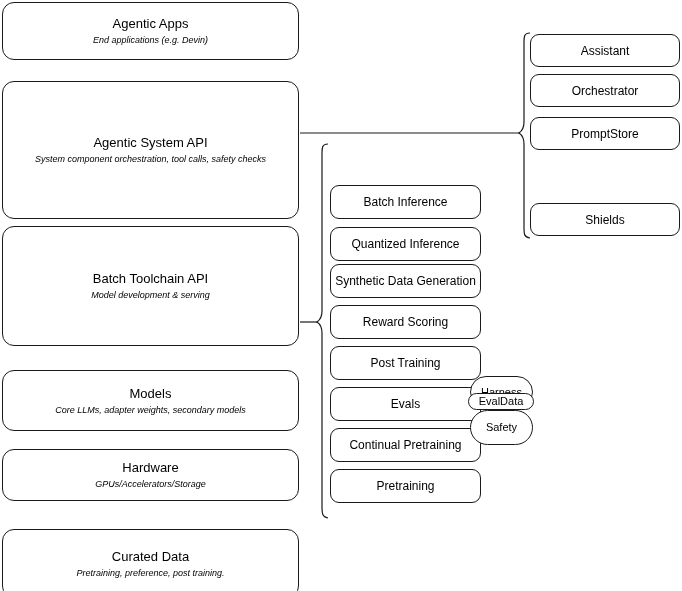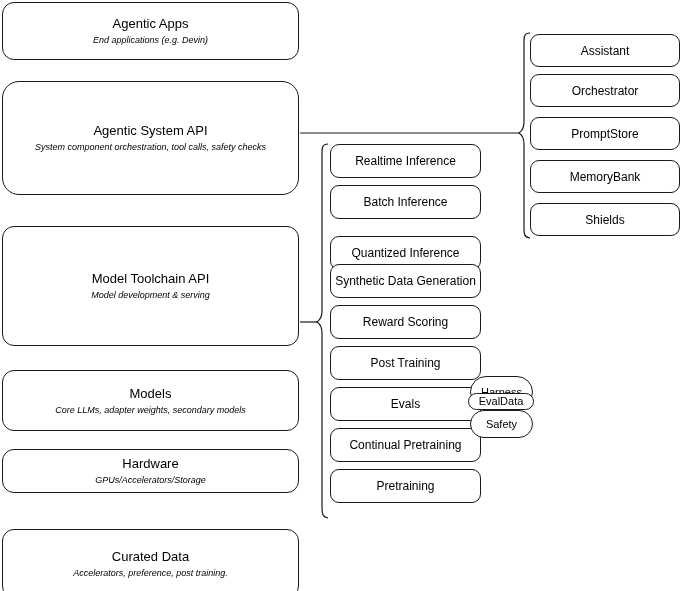--- a/index.html
+++ b/index.html
@@ -116,52 +116,49 @@
              C 522 135, 524 138, 524 144
              L 524 228
              C 524 234, 524 237, 530 238"></path>
   </svg>
 
   <div class="box stack-box" style="top:2px; height:58px;">
     <div class="title">Agentic Apps</div>
     <div class="subtitle">End applications (e.g. Devin)</div>
   </div>
 
-  <div class="box stack-box" style="top:81px; height:114px;border-radius:17px;">
+  <div class="box stack-box" style="top:81px; height:138px;">
     <div class="title">Agentic System API</div>
     <div class="subtitle">System component orchestration, tool calls, safety checks</div>
   </div>
 
   <div class="box stack-box" style="top:226px; height:120px;">
-    <div class="title">Model Toolchain API</div>
+    <div class="title">Batch Toolchain API</div>
     <div class="subtitle">Model development &amp; serving</div>
   </div>
 
   <div class="box stack-box" style="top:370px; height:61px;">
     <div class="title">Models</div>
     <div class="subtitle">Core LLMs, adapter weights, secondary models</div>
   </div>
 
-  <div class="box stack-box" style="top:449px; height:44px;">
+  <div class="box stack-box" style="top:449px; height:52px;">
     <div class="title">Hardware</div>
     <div class="subtitle">GPUs/Accelerators/Storage</div>
   </div>
 
   <div class="box stack-box" style="top:529px; height:69px;">
     <div class="title">Curated Data</div>
-    <div class="subtitle">Accelerators, preference, post training.</div>
-  </div>
-
-  <div class="box cap-box" style="top:144px;">
-    <div class="title">Realtime Inference</div>
-  </div>
+    <div class="subtitle">Pretraining, preference, post training.</div>
+  </div>
+
   <div class="box cap-box" style="top:185px;">
     <div class="title">Batch Inference</div>
   </div>
-  <div class="box cap-box" style="top:236px;">
+  <div class="box cap-box" style="top:227px;">
     <div class="title">Quantized Inference</div>
   </div>
   <div class="box cap-box" style="top:264px;">
     <div class="title">Synthetic Data Generation</div>
   </div>
   <div class="box cap-box" style="top:305px;">
     <div class="title">Reward Scoring</div>
   </div>
   <div class="box cap-box" style="top:346px;">
     <div class="title">Post Training</div>
@@ -175,33 +172,30 @@
   <div class="box cap-box" style="top:469px;">
     <div class="title">Pretraining</div>
   </div>
 
   <div class="pill" style="left:470px; top:376px; width:63px; height:32px;">
     <span>Harness</span>
   </div>
   <div class="pill" style="left:468px; top:393px; width:66px; height:17px;">
     <span>EvalData</span>
   </div>
-  <div class="pill" style="left:470px; top:410px; width:63px; height:28px;">
+  <div class="pill" style="left:470px; top:410px; width:63px; height:35px;">
     <span>Safety</span>
   </div>
 
   <div class="box comp-box" style="top:34px;">
     <div class="title">Assistant</div>
   </div>
   <div class="box comp-box" style="top:74px;">
     <div class="title">Orchestrator</div>
   </div>
   <div class="box comp-box" style="top:117px;">
     <div class="title">PromptStore</div>
   </div>
-  <div class="box comp-box" style="top:160px;">
-    <div class="title">MemoryBank</div>
-  </div>
   <div class="box comp-box" style="top:203px;">
     <div class="title">Shields</div>
   </div>
 
 </div>
 
 </body></html>

